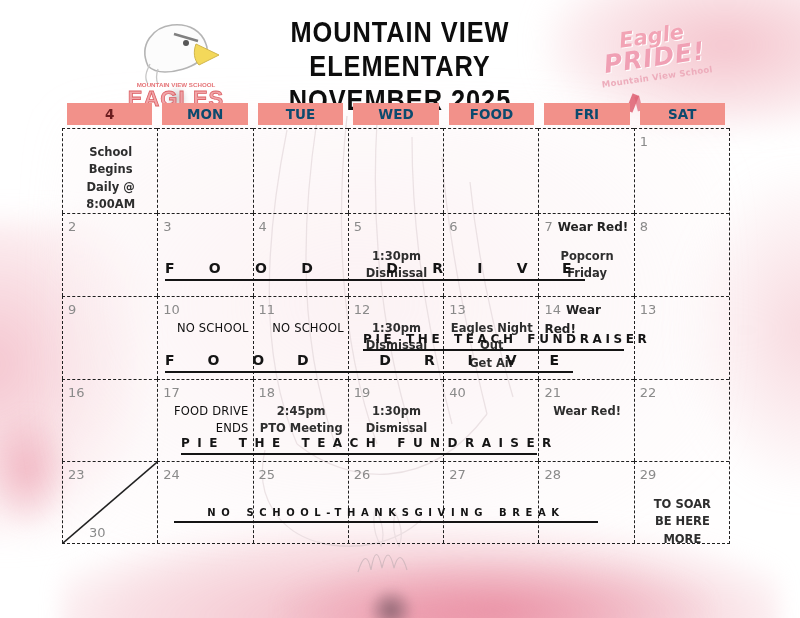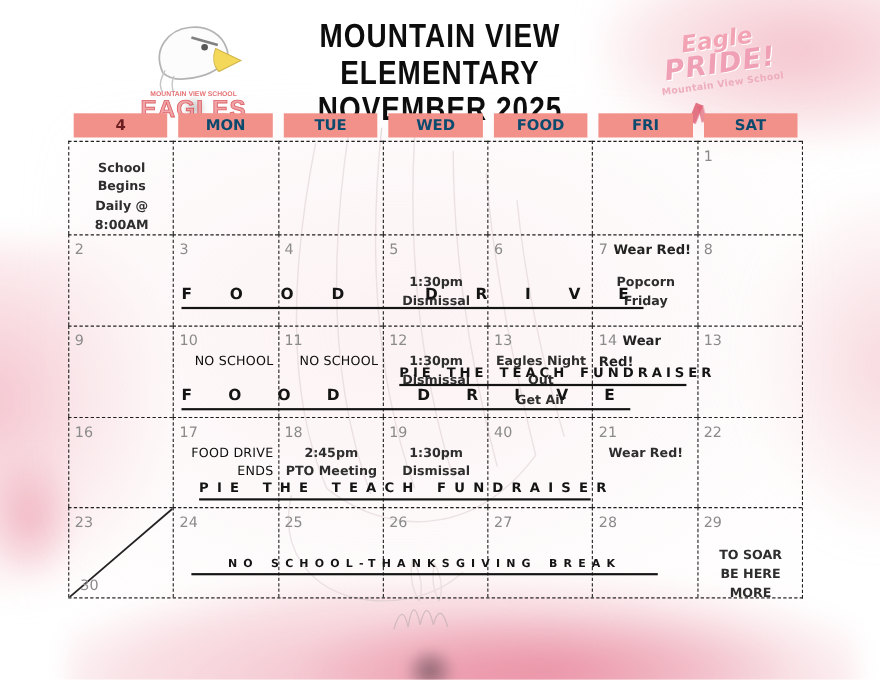--- a/index.html
+++ b/index.html
@@ -61,21 +61,21 @@
   .grid{display:grid;grid-template-columns:repeat(7,1fr);grid-template-rows:85px 83px 83px 82px 82px;
         border-right:1.8px dashed #1f1f1f;border-bottom:1.8px dashed #1f1f1f;}
   .cell{position:relative;border-left:1.8px dashed #1f1f1f;border-top:1.8px dashed #1f1f1f;
         padding:2px 4px 0 5px;background:rgba(255,252,252,.25);}
   .date{color:#8a8a8a;font-size:13px;}
   .inline-ev{font-weight:700;font-size:12px;color:#222;margin-left:5px;}
   .lines{text-align:center;font-size:11.5px;font-weight:600;color:#2e2e2e;line-height:1.5;margin-top:2px;}
   .cell.pos-mid .lines{margin-top:13px;}
   .cell.bold .lines{font-weight:400;color:#0e0e0e;letter-spacing:.2px;text-align:right;}
   .diag{position:absolute;left:0;top:0;width:100%;height:100%;}
-  .extra-date{position:absolute;left:10px;bottom:3px;color:#8a8a8a;font-size:13px;}
+  .extra-date{position:absolute;left:26px;bottom:3px;color:#8a8a8a;font-size:13px;}
 
   
   .banner{position:absolute;font-weight:800;color:#141414;text-align:center;white-space:nowrap;
           border-bottom:2.3px solid #141414;padding-bottom:3px;overflow:visible;}
   .bn1{left:103px;top:157px;width:420px;font-size:14px;letter-spacing:2.45em;}
   .bn2{left:301px;top:229px;width:261px;font-size:12px;letter-spacing:.3em;word-spacing:.25em;}
   .bn3{left:103px;top:249px;width:408px;font-size:14px;letter-spacing:2.35em;}
   .bn4{left:119px;top:333px;width:356px;font-size:12px;letter-spacing:.62em;word-spacing:.2em;}
   .bn5{left:112px;top:404px;width:424px;font-size:10px;letter-spacing:.56em;word-spacing:.2em;}
 </style>

